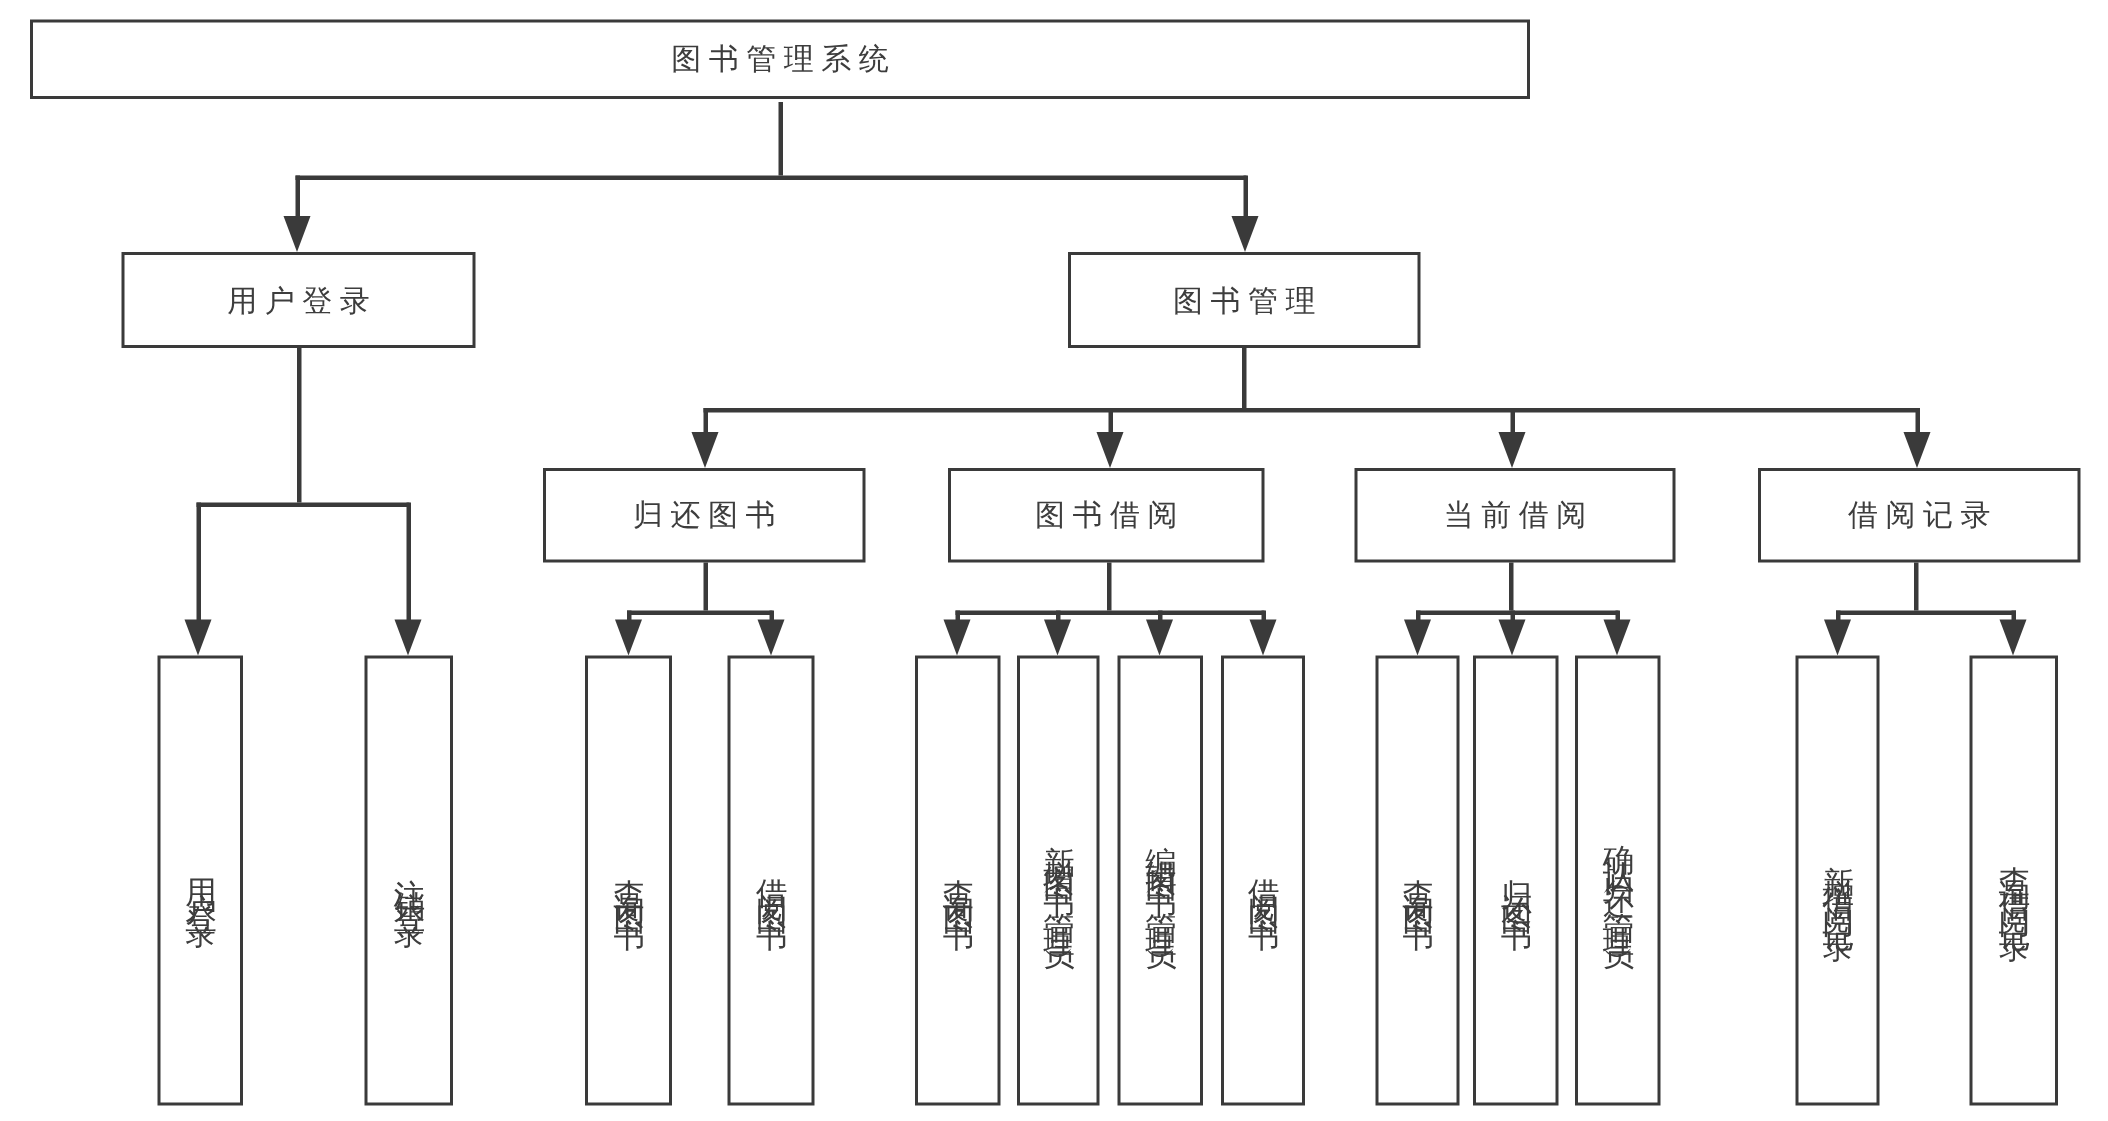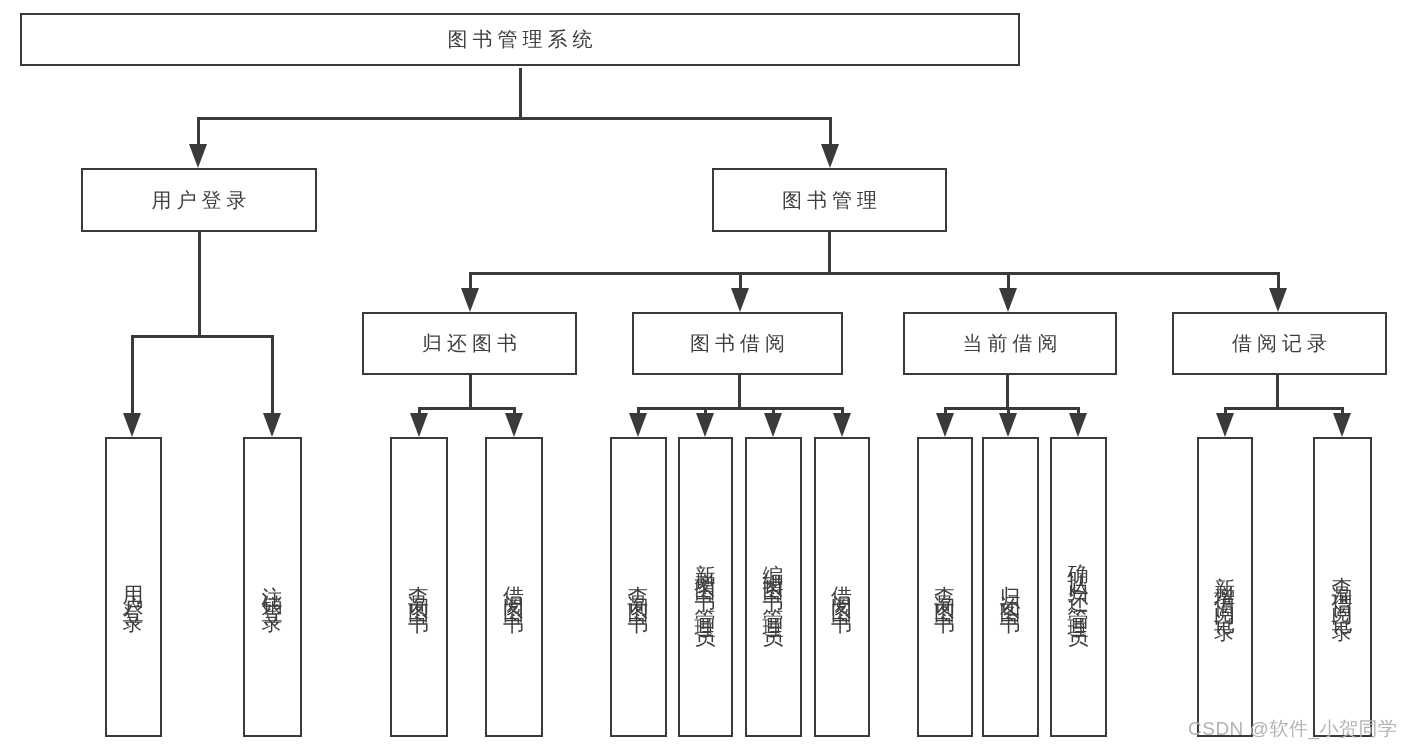--- a/index.html
+++ b/index.html
@@ -180,15 +180,14 @@
   <div class="lv" style="left:1077px;top:407px;height:10px;"></div>
   <div class="ah" style="left:1069px;top:413px;"></div>
 
   <div class="lv" style="left:1276px;top:375px;height:32px;"></div>
   <div class="lh" style="left:1224px;top:407px;width:120px;"></div>
   <div class="lv" style="left:1224px;top:407px;height:10px;"></div>
   <div class="ah" style="left:1216px;top:413px;"></div>
   <div class="lv" style="left:1341px;top:407px;height:10px;"></div>
   <div class="ah" style="left:1333px;top:413px;"></div>
 
-  <div id="watermark">CSDN @软件_小贺同学</div>
 
 </div>
 
 </body></html>

